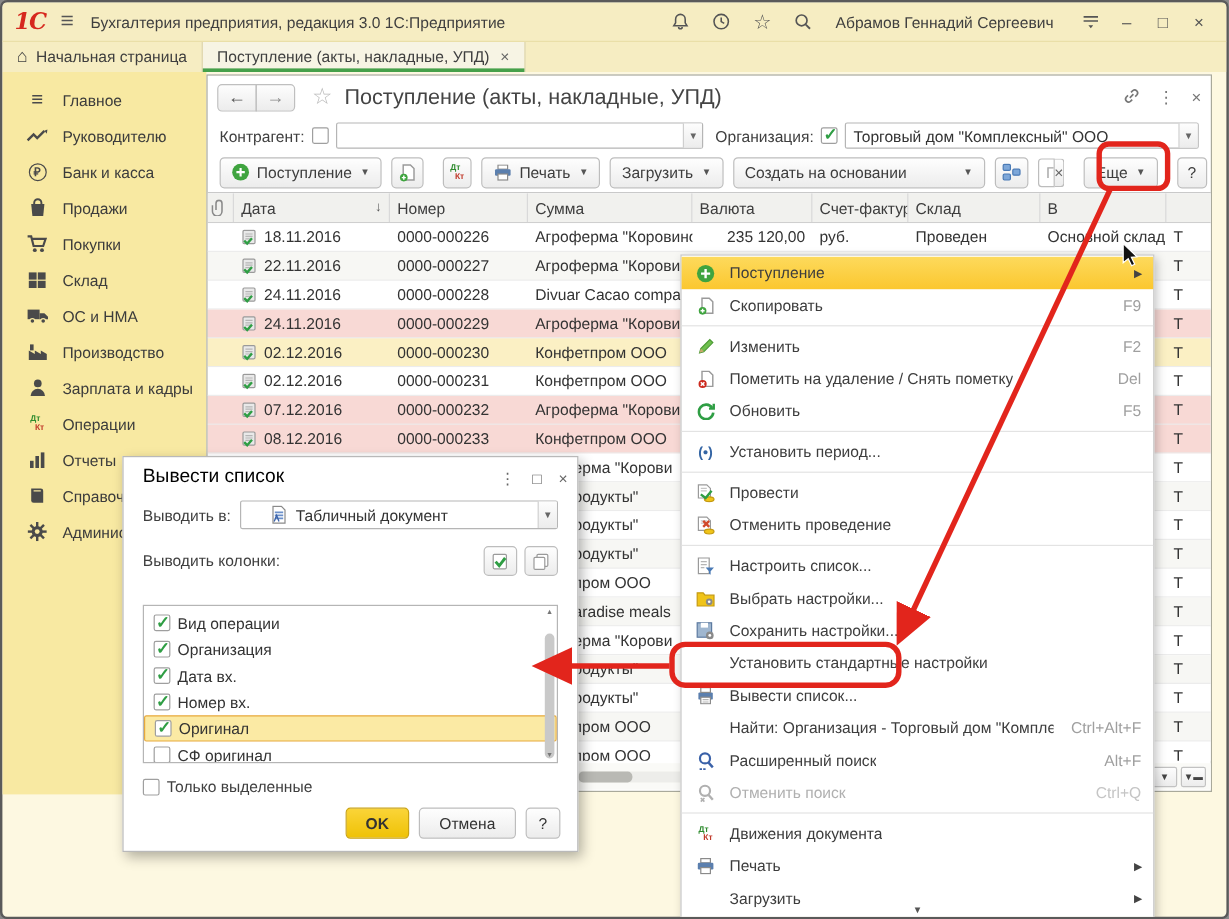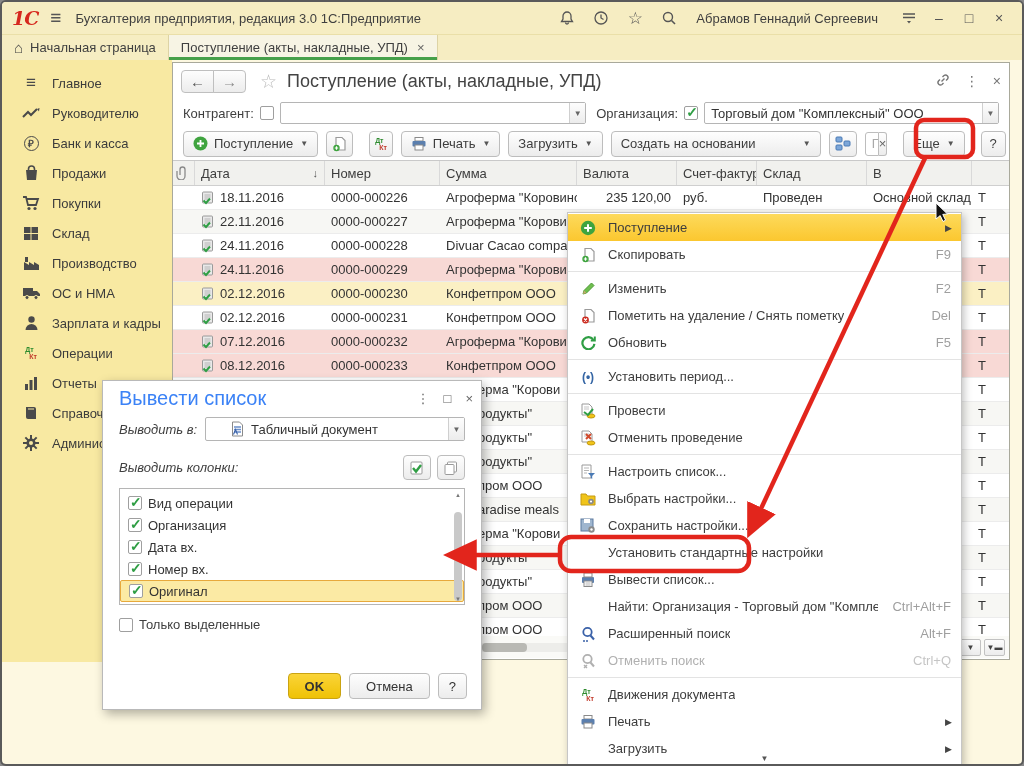--- a/index.html
+++ b/index.html
@@ -110,31 +110,31 @@
   .mi.highlighted { background:linear-gradient(#fdda5c,#fbc72f); }
   .mi.disabled { color:#b0b0b0; }
   .mi.disabled .mshort { color:#c5c5c5; }
   .msep { height:1px; background:#e3e3e3; margin:3px 0; }
   .menu-scrollhint { position:absolute; bottom:2px; left:0; right:0; text-align:center; color:#555; font-size:8px; }
 
   
   .dialog { position:absolute; left:100px; top:378px; width:380px; height:330px; background:#fff;
             border:1px solid #b9b9b9; box-shadow:3px 4px 10px rgba(0,0,0,.3); }
   .dlg-title { height:34px; display:flex; align-items:center; padding:0 8px 0 16px; }
-  .dlg-title .t { font-size:20px; color:#3b82f6; flex:1; }
+  .dlg-title .t { font-size:16px; color:#000000; flex:1; }
   .dlg-ctl { color:#666; margin-left:14px; font-size:13px; }
   .dlg-row { display:flex; align-items:center; padding:2px 16px; }
-  .dlg-label { color:#3f3f3f; margin-right:8px; white-space:nowrap;font-style:italic; }
+  .dlg-label { color:#3f3f3f; margin-right:8px; white-space:nowrap; }
   .dlg-combo { flex:1;padding-left:20px; }
   .combo .cico { margin:0 0 0 4px; display:flex; }
   .dlg-colrow { margin-top:10px; display:flex; align-items:center; }
   .sq-btn { width:28px; height:25px; border:1px solid #bdbdbd; border-radius:4px; background:linear-gradient(#fefefe,#ececec);
             display:flex; align-items:center; justify-content:center; margin-left:6px; }
   .dlg-colrow .spacer { flex:1; }
-  .collist { margin:6px 16px 0; height:117px; border:1px solid #b5b5b5; position:relative; overflow:hidden; padding-top:3px;}
+  .collist { margin:22px 16px 0; height:132px; border:1px solid #b5b5b5; position:relative; overflow:hidden; padding-top:3px;}
   .colitem { height:22px; display:flex; align-items:center; padding:0 8px; }
   .colitem.selected { background:#fbeaa4; border:1px solid #e7a93c; border-radius:2px; }
   .vscroll { position:absolute; right:1px; top:3px; bottom:3px; width:10px; }
   .vscroll .arr { position:absolute; right:0; width:10px; color:#777; font-size:6px; text-align:center;}
   .vscroll .thumb { position:absolute; right:1px; top:20px; bottom:0px; width:8px; background:#c9c9c9; border-radius:4px; }
   .dlg-only { margin:12px 16px 0; display:flex; align-items:center; color:#3f3f3f; }
   .dlg-btns { position:absolute; right:14px; bottom:10px; display:flex; }
   .pbtn { height:26px; border:1px solid #bdbdbd; border-radius:4px; background:linear-gradient(#fefefe,#ececec);
           padding:0 16px; display:flex; align-items:center; margin-left:8px; color:#333;}
   .pbtn.ok { background:linear-gradient(#fad438,#efc206); border-color:#caa312; font-weight:bold; }
@@ -249,38 +249,38 @@
             <rect x="8.5" y="1" width="6.5" height="6" fill="#4a4a4a"></rect>
             <rect x="1" y="8" width="6.5" height="6" fill="#4a4a4a"></rect>
             <rect x="8.5" y="8" width="6.5" height="6" fill="#4a4a4a"></rect>
           </svg>
         </span>
         <span>Склад</span>
       </div>
 
       <div class="side-item">
         <span class="si-icon">
-          <svg width="17" height="15" viewBox="0 0 17 15">
-            <path d="M1 14 V6 l5 3 V6 l5 3 V6 l5 3 v5 z" fill="#4a4a4a"></path>
-            <rect x="2" y="1" width="3" height="5" fill="#4a4a4a"></rect>
-          </svg>
-        </span>
-        <span>Производство</span>
-      </div>
-
-      <div class="side-item">
-        <span class="si-icon">
           <svg width="19" height="14" viewBox="0 0 19 14">
             <rect x="1" y="2" width="10" height="8" fill="#4a4a4a"></rect>
             <path d="M11 5 h4 l3 3 v2 h-7 z" fill="#4a4a4a"></path>
             <circle cx="5" cy="11.5" r="2" fill="#4a4a4a" stroke="#f8e9a2"></circle>
             <circle cx="14" cy="11.5" r="2" fill="#4a4a4a" stroke="#f8e9a2"></circle>
           </svg>
         </span>
         <span>ОС и НМА</span>
+      </div>
+
+      <div class="side-item">
+        <span class="si-icon">
+          <svg width="17" height="15" viewBox="0 0 17 15">
+            <path d="M1 14 V6 l5 3 V6 l5 3 V6 l5 3 v5 z" fill="#4a4a4a"></path>
+            <rect x="2" y="1" width="3" height="5" fill="#4a4a4a"></rect>
+          </svg>
+        </span>
+        <span>Производство</span>
       </div>
 
       <div class="side-item">
         <span class="si-icon">
           <svg width="15" height="16" viewBox="0 0 15 16">
             <circle cx="7.5" cy="4.5" r="3.2" fill="#4a4a4a"></circle>
             <path d="M1.5 15 a6 6 0 0 1 12 0 z" fill="#4a4a4a"></path>
           </svg>
         </span>
         <span>Зарплата и кадры</span>

